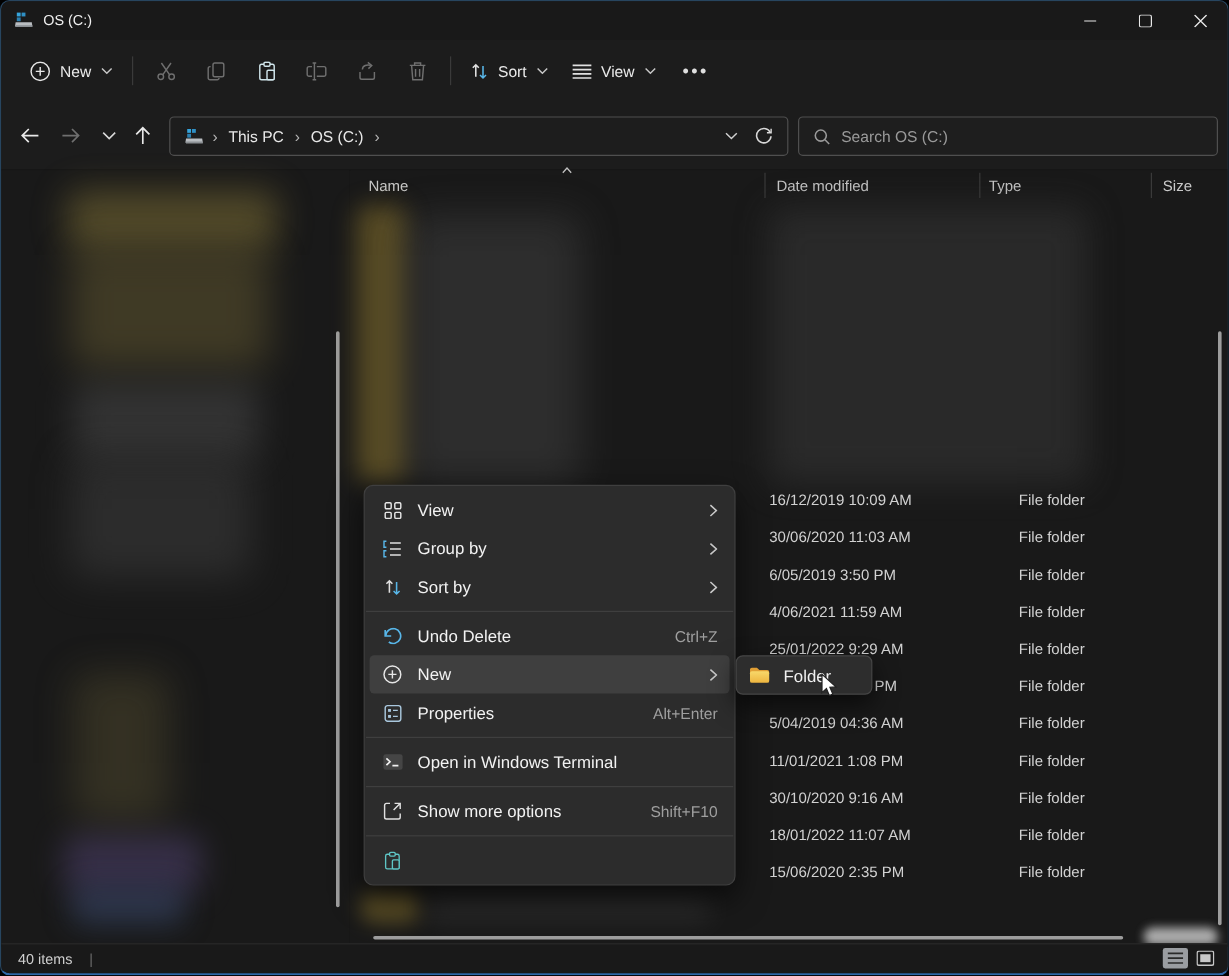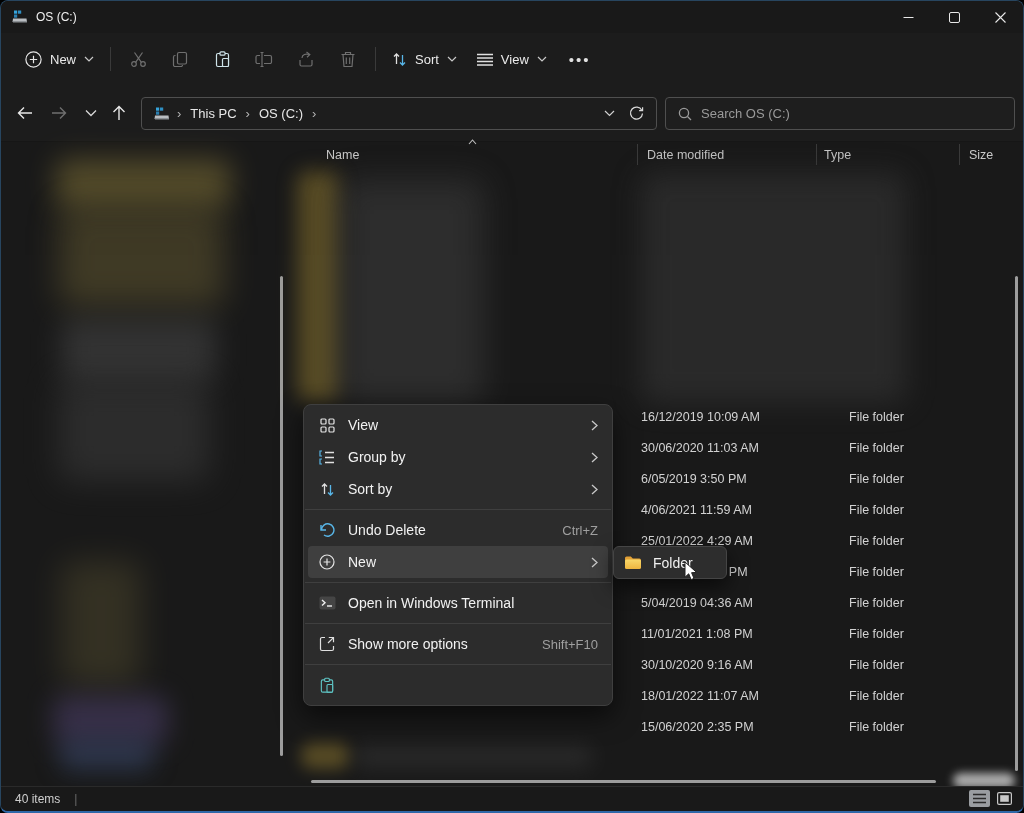--- a/index.html
+++ b/index.html
@@ -261,21 +261,21 @@
   <div class="blob" style="left:58px;top:206px;width:165px;height:100px;background:#6e6234;filter:blur(16px);opacity:.45;"></div>
   <div class="blob" style="left:60px;top:318px;width:155px;height:62px;background:#4c4c4c;filter:blur(14px);opacity:.5;"></div>
   <div class="blob" style="left:58px;top:380px;width:150px;height:100px;background:#404040;filter:blur(16px);opacity:.5;"></div>
   <div class="blob" style="left:60px;top:560px;width:80px;height:125px;background:#5c5432;filter:blur(16px);opacity:.4;"></div>
   <div class="blob" style="left:52px;top:695px;width:115px;height:48px;background:#4a3e66;filter:blur(13px);opacity:.6;"></div>
   <div class="blob" style="left:58px;top:738px;width:95px;height:32px;background:#3a4a6e;filter:blur(12px);opacity:.55;"></div>
   <div class="vsb" style="left:279px;top:275px;height:480px;"></div>
 
   <div class="filearea"></div>
 
-  <div class="colhead" style="left:325px;">
+  <div class="colhead" style="left:306px;">
       <span>Name</span>
     </div>
   <span class="sort-caret">
     <svg width="9" height="6" viewBox="0 0 9 6">
         <path d="M1,5 L4.5,1 L8,5" fill="none" stroke="#c0c0c0" stroke-width="1.1"></path>
       </svg>
   </span>
   <div class="col-div" style="left:636px;"></div>
   <div class="colhead" style="left:646px;">
       <span>Date modified</span>
@@ -303,21 +303,21 @@
     </div>
   <div class="row" style="top:463px;">
       <span class="date">6/05/2019 3:50 PM</span>
       <span class="type">File folder</span>
     </div>
   <div class="row" style="top:494px;">
       <span class="date">4/06/2021 11:59 AM</span>
       <span class="type">File folder</span>
     </div>
   <div class="row" style="top:525px;">
-      <span class="date">25/01/2022 4:29 AM</span>
+      <span class="date">25/01/2022 9:29 AM</span>
       <span class="type">File folder</span>
     </div>
   <div class="row covered" style="top:556px;">
       <span class="date">:59 PM</span>
       <span class="type">File folder</span>
     </div>
   <div class="row" style="top:587px;">
       <span class="date">5/04/2019 04:36 AM</span>
       <span class="type">File folder</span>
     </div>
@@ -425,20 +425,33 @@
             <circle cx="8" cy="8" r="7" fill="none" stroke="#e6e6e6" stroke-width="1.2"></circle>
             <path d="M8,4.6 v6.8 M4.6,8 h6.8" stroke="#e6e6e6" stroke-width="1.2"></path>
           </svg>
       </span>
       <span class="mil">New</span>
       <span class="mch">
         <svg width="7" height="11" viewBox="0 0 7 11">
             <path d="M1,1 L6,5.5 L1,10" fill="none" stroke="#c8c8c8" stroke-width="1.3"></path>
           </svg>
       </span>
+    </div>
+    <div class="mi">
+      <span class="mic">
+        <svg width="15" height="15" viewBox="0 0 15 15" fill="none" stroke="#a9c7dd" stroke-width="1.2">
+          <rect x="1" y="1" width="13" height="13" rx="2"></rect>
+          <rect x="3.4" y="3.8" width="2.4" height="2.4" fill="#a9c7dd" stroke="none"></rect>
+          <path d="M7.5,5 h4"></path>
+          <rect x="3.4" y="8.8" width="2.4" height="2.4" fill="#a9c7dd" stroke="none"></rect>
+          <path d="M7.5,10 h4"></path>
+        </svg>
+      </span>
+      <span class="mil">Properties</span>
+      <span class="msc">Alt+Enter</span>
     </div>
     <div class="msep"></div>
     <div class="mi">
       <span class="mic">
         <svg width="17" height="14" viewBox="0 0 17 14">
             <rect x="0.5" y="0.5" width="16" height="13" rx="2" fill="#454545"></rect>
             <path d="M3,4 L6,6.8 L3,9.6" fill="none" stroke="#f0f0f0" stroke-width="1.4"></path>
             <path d="M8,10 h5" stroke="#f0f0f0" stroke-width="1.4"></path>
           </svg>
       </span>

